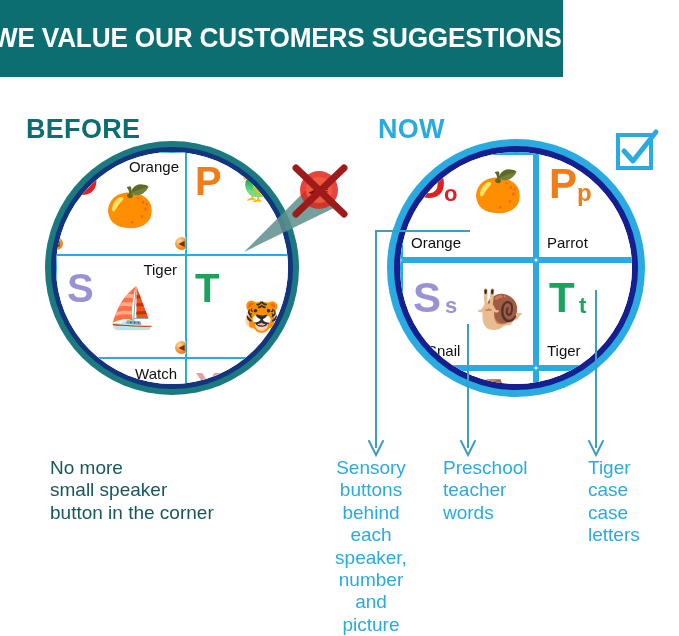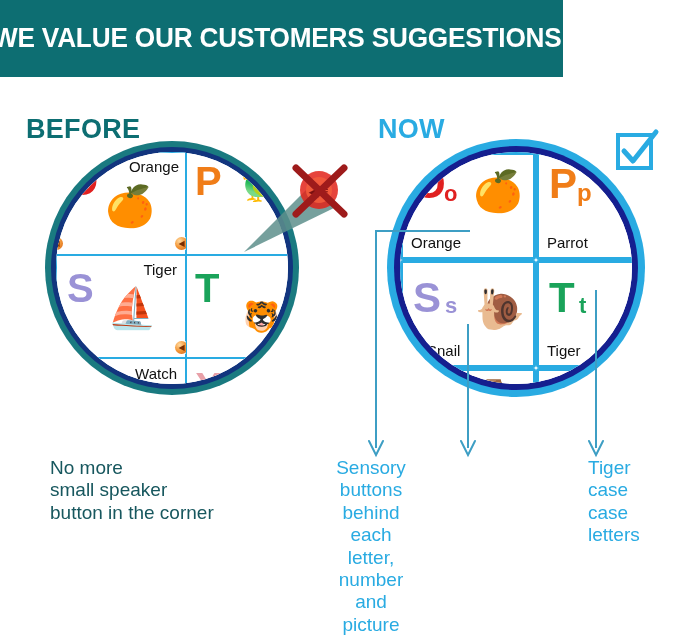--- a/index.html
+++ b/index.html
@@ -220,26 +220,31 @@
     <div>No more</div>
     <div>small speaker</div>
     <div>button in the corner</div>
   </div>
 
   <div class="cap cap-blue cap-sensory">
     <div>Sensory</div>
     <div>buttons</div>
     <div>behind</div>
     <div>each</div>
-    <div>letter,</div>
+    <div>speaker,</div>
     <div>number</div>
     <div>and</div>
     <div>picture</div>
   </div>
 
+  <div class="cap cap-blue cap-preschool">
+    <div>Preschool</div>
+    <div>teacher</div>
+    <div>words</div>
+  </div>
 
   <div class="cap cap-blue cap-added">
     <div>Tiger</div>
     <div>case</div>
     <div>case</div>
     <div>letters</div>
   </div>
 
 </div>
 

